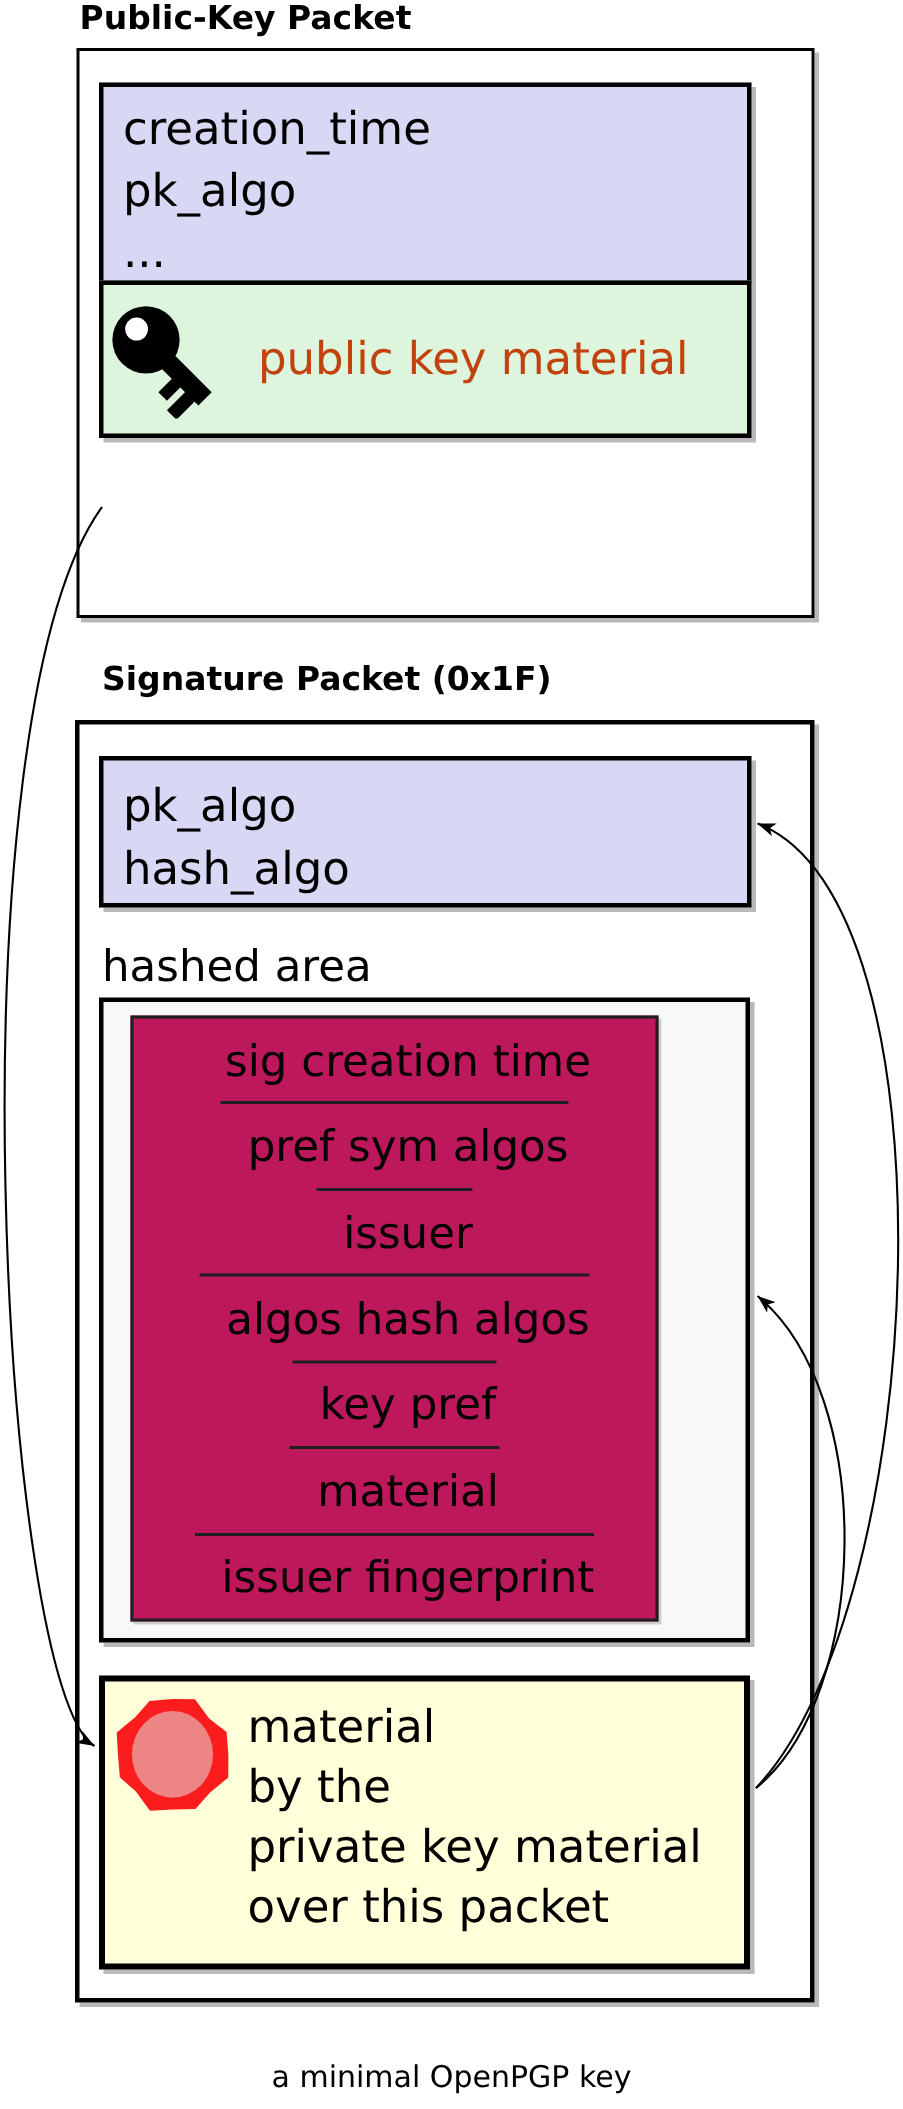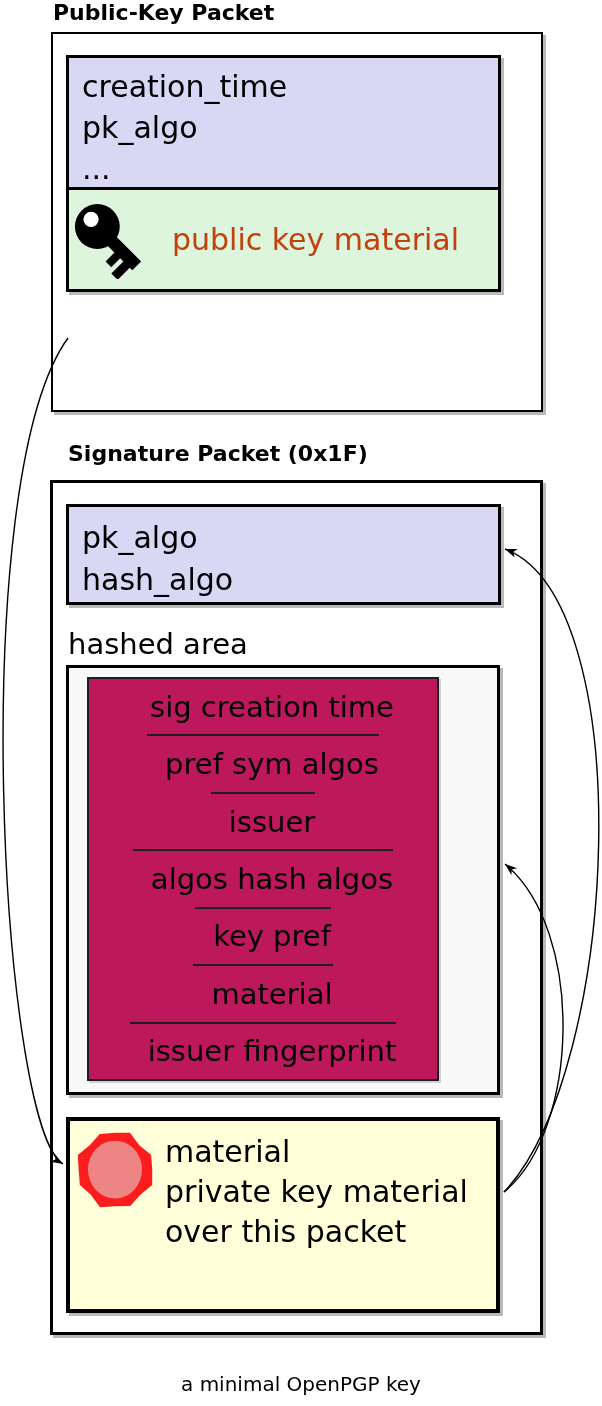--- a/index.html
+++ b/index.html
@@ -100,20 +100,21 @@
 
   <div id="signature-box">
     <svg id="seal" width="82" height="88" viewBox="0 0 88 92">
       <path fill="#fb1d1d" d="M84 46 L83.9 62.1 L70.9 72.9 L60.4 84.7 L44 85 L27.9 85.9
                L17.8 72.2 L6.3 62 L5 46 L4.1 29.9 L17.1 19.1 L27.6 7.3 L44 6
                L60.1 6.1 L70.2 19.8 L82.7 29.6 Z"></path>
       <ellipse cx="44" cy="45.5" rx="29" ry="31" fill="#ee8585"></ellipse>
     </svg>
     <div id="sig-lines">
       <div>material</div>
+      <div>by the</div>
       <div>private key material</div>
       <div>over this packet</div>
     </div>
   </div>
 
   <svg id="arrows" width="602" height="1406" viewBox="0 0 602 1406">
     <defs>
       <marker id="ah" markerUnits="userSpaceOnUse" markerWidth="14" markerHeight="11" refX="12" refY="4.5" orient="auto">
         <path d="M0 0 L12 4.5 L0 9 L3.2 4.5 Z" fill="#000"></path>
       </marker>

